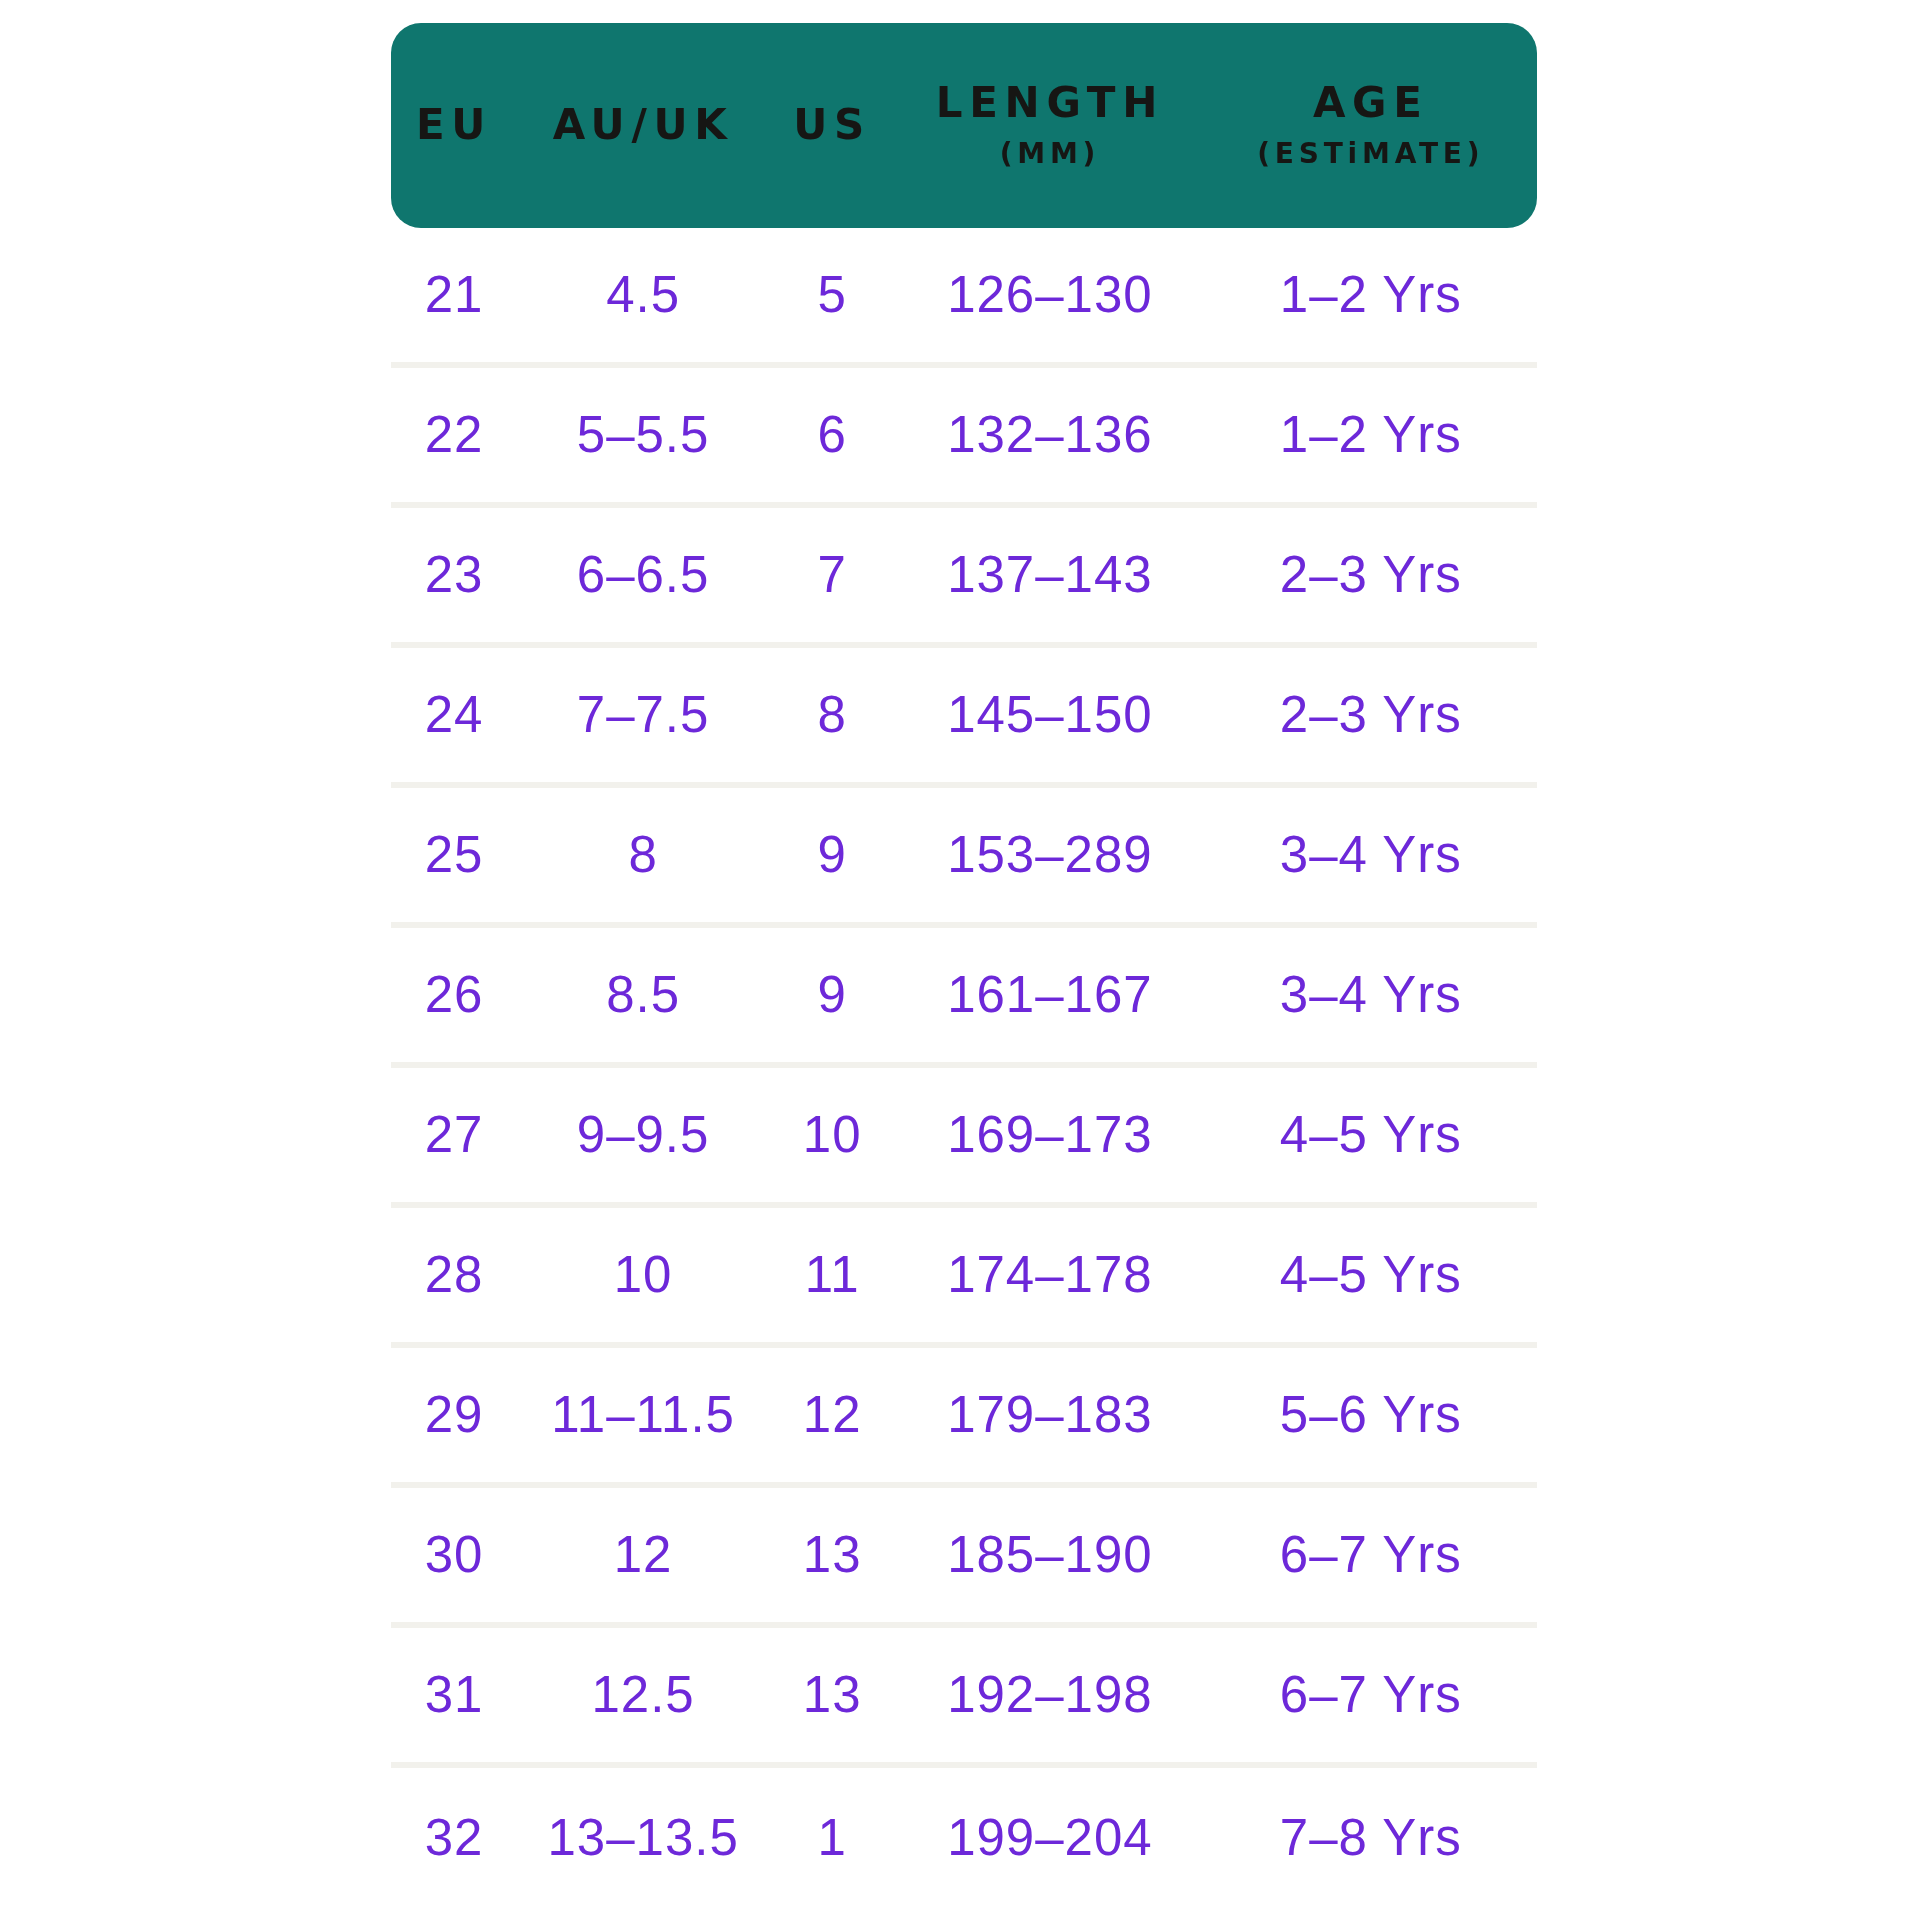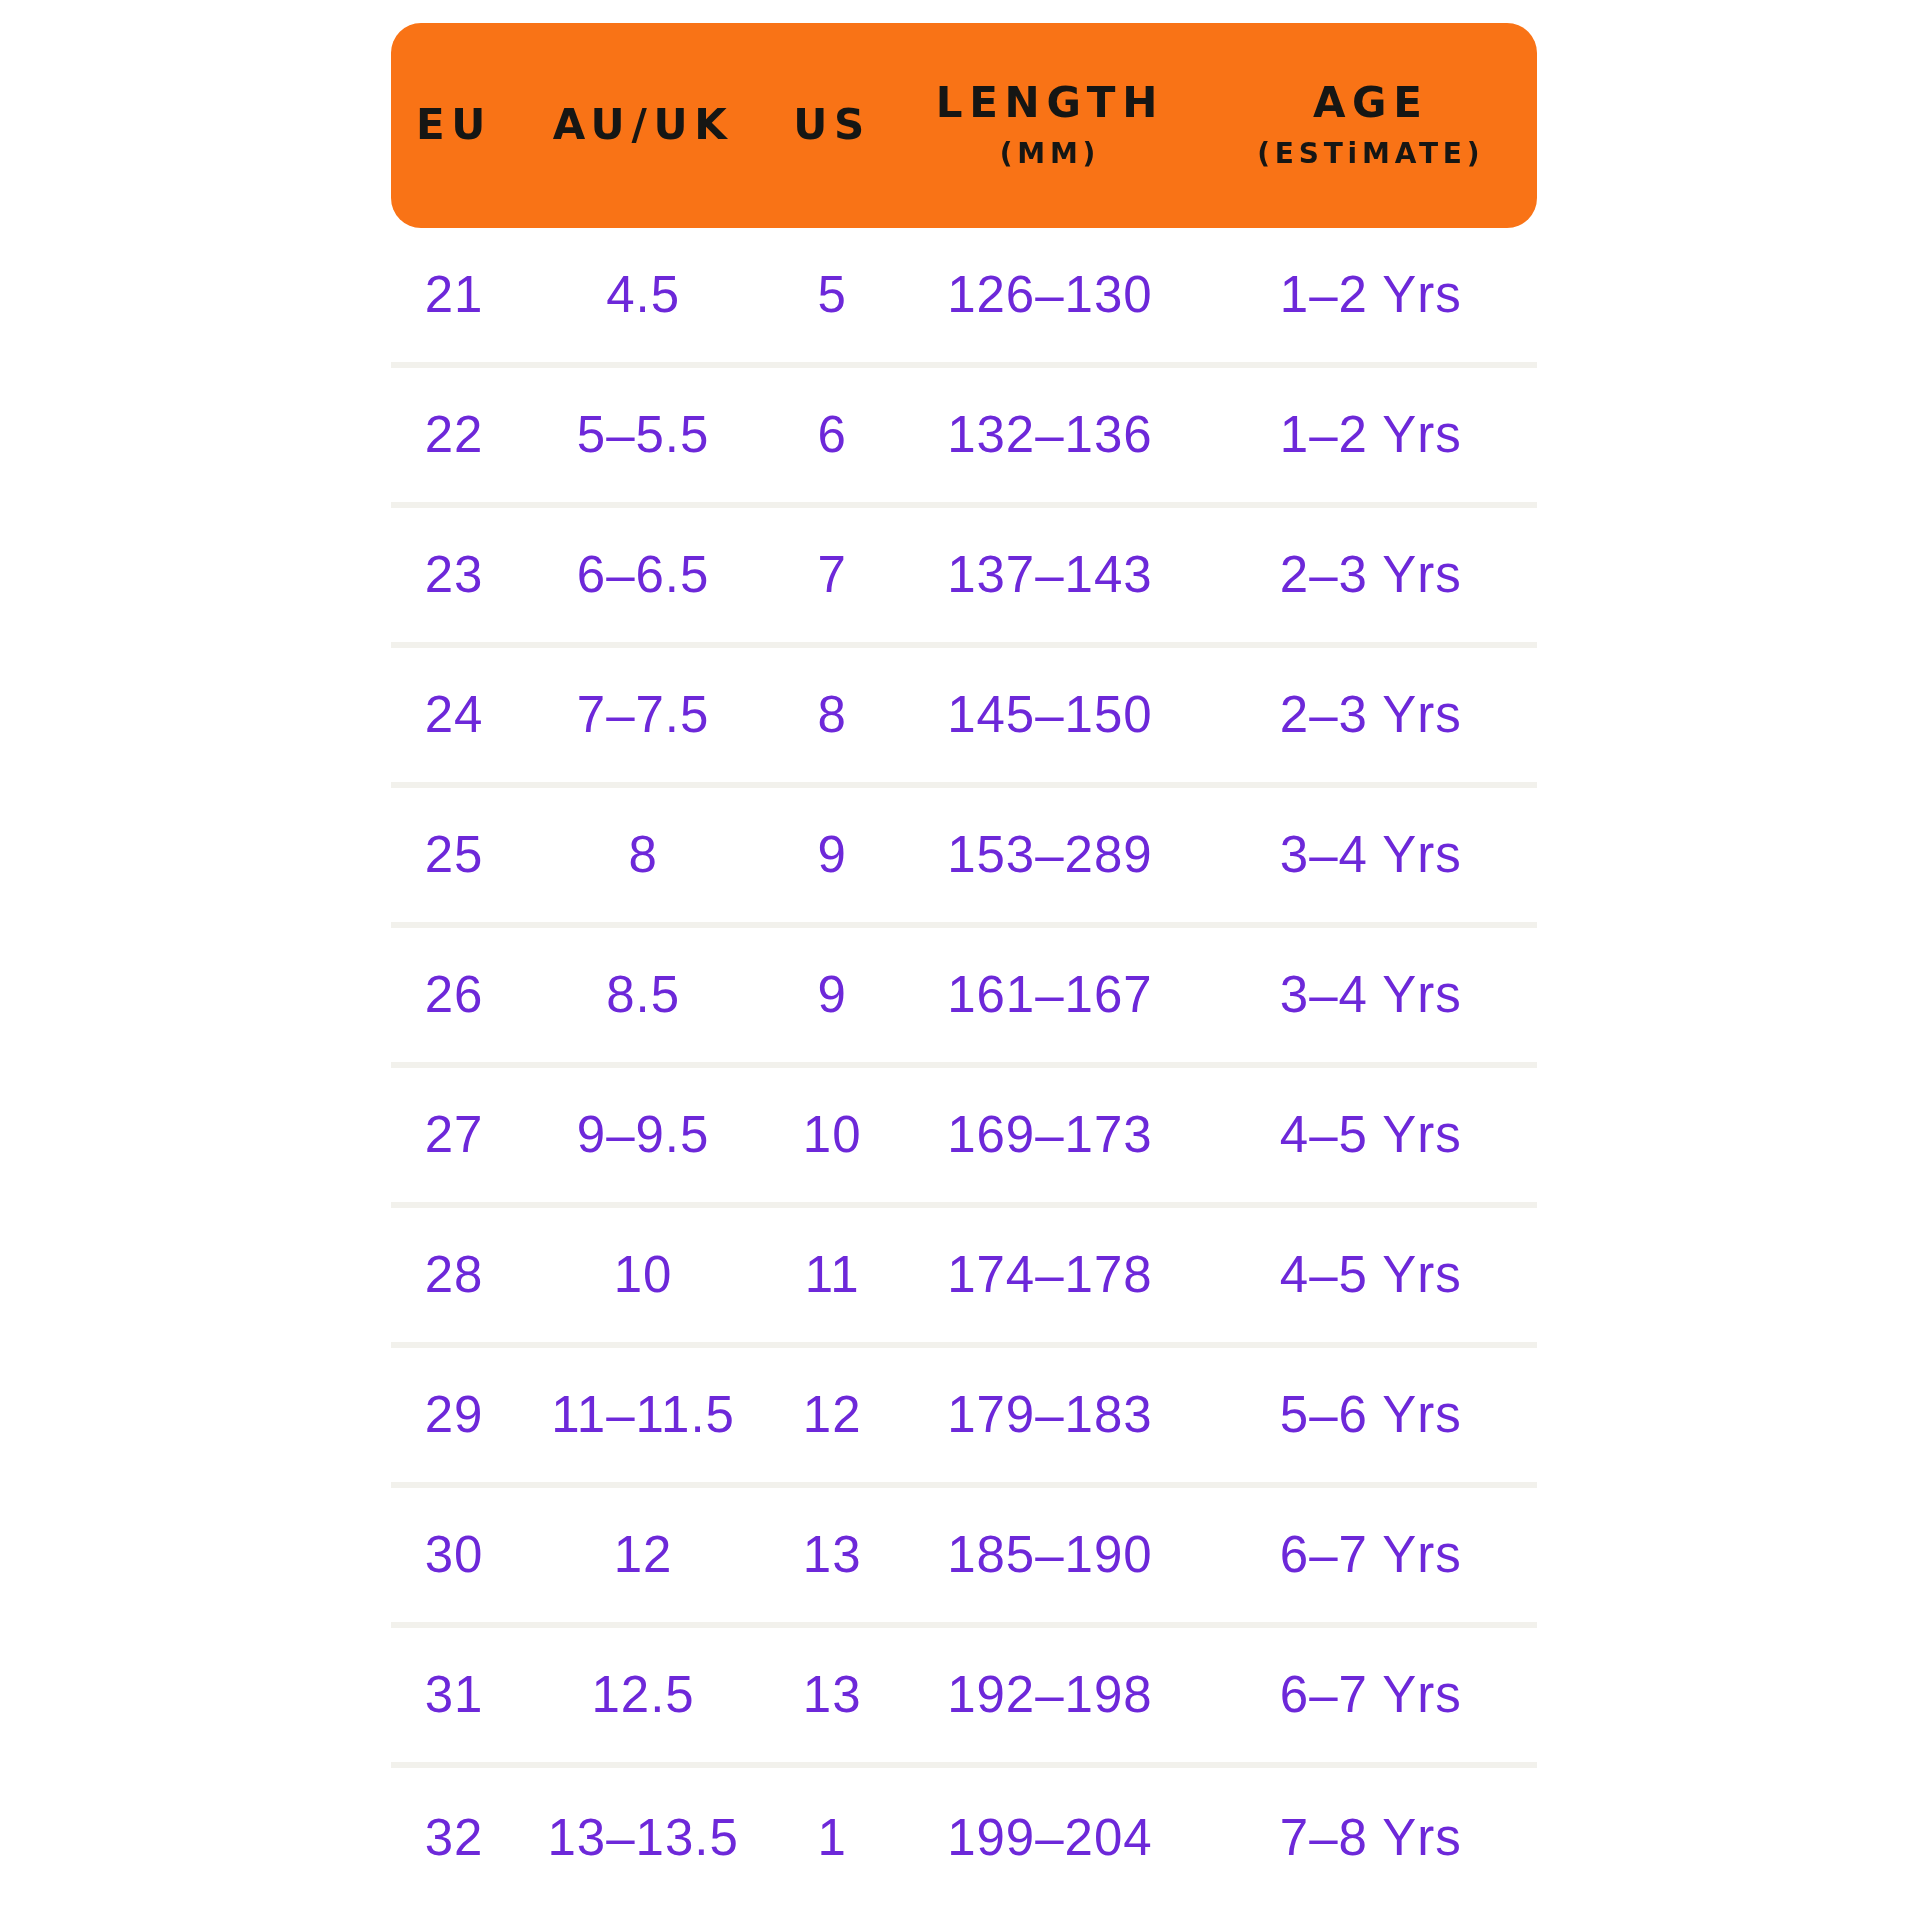--- a/index.html
+++ b/index.html
@@ -11,21 +11,21 @@
     overflow: hidden;
   }
   .size-table {
     position: absolute;
     left: 391px;
     top: 22.6px;
     width: 1146px;
   }
   .table-header {
     height: 205px;
-    background: #f97316;
+    background: #0f766e;
     border-radius: 30px;
     display: grid;
     grid-template-columns: 11% 22% 11% 27% 29%;
     align-items: center;
   }
   .hcell {
     display: flex;
     flex-direction: column;
     align-items: center;
     justify-content: center;

